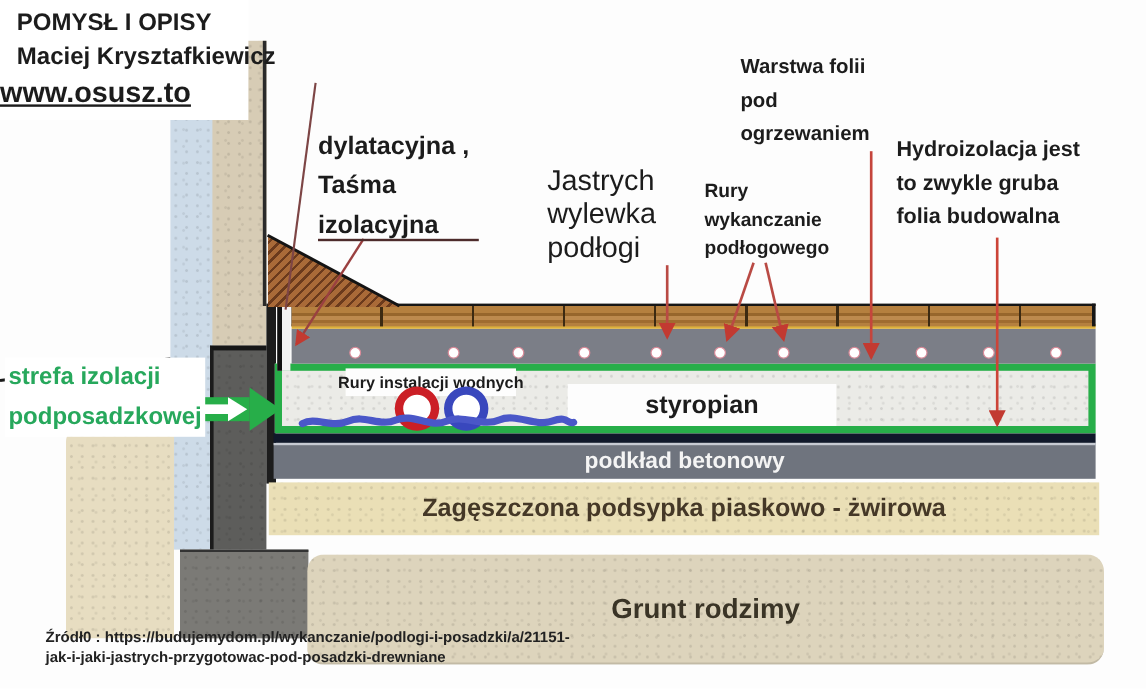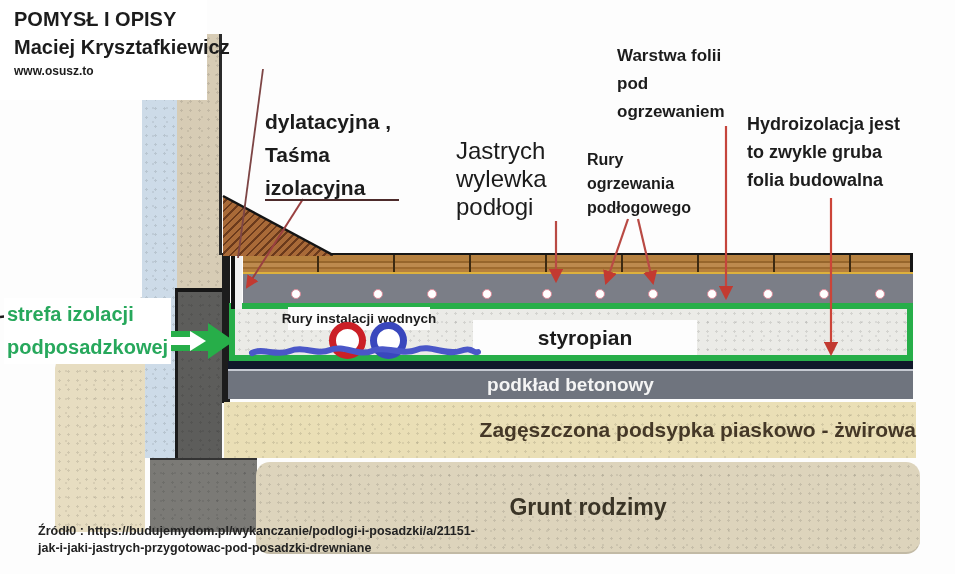--- a/index.html
+++ b/index.html
@@ -25,21 +25,21 @@
   <div class="abs speckle" style="left:177px;top:34px;width:45px;height:254px;background-color:#d7ccb5;"></div>
   <div class="abs" style="left:219px;top:34px;width:3px;height:221px;background:#2a2a2a;"></div>
   <div class="abs speckle" style="left:175px;top:288px;width:47px;height:170px;background-color:#5d5d5b;border-top:4px solid #161616;border-left:3px solid #1b1b1b;box-sizing:border-box;"></div>
   <div class="abs speckle" style="left:150px;top:458px;width:107px;height:74px;background-color:#7b7a76;border-top:2px solid #333;box-sizing:border-box;"></div>
   <div class="abs speckle" style="left:55px;top:358px;width:90px;height:174px;background-color:#e7ddc1;border-radius:10px 2px 0 0;"></div>
   <div class="abs" style="left:222px;top:253px;width:8px;height:150px;background:#1c1c1c;"></div>
 
   <div class="abs speckle" style="left:256px;top:462px;width:664px;height:90px;background-color:#ddd4bc;border-bottom:2px solid #c2baa5;display:flex;align-items:center;justify-content:center;border-radius:14px;">
     <span class="lbl" style="position:static;font-size:23px;font-weight:600;color:#3a3426;">Grunt rodzimy</span>
   </div>
-  <div class="abs speckle" style="left:224px;top:402px;width:692px;height:56px;background-color:#eadfb6;display:flex;align-items:center;justify-content:flex-end;">
+  <div class="abs speckle" style="left:224px;top:402px;width:692px;height:44px;background-color:#eadfb6;display:flex;align-items:center;justify-content:center;">
     <span class="lbl" style="position:static;font-size:21px;font-weight:600;color:#453827;">Zagęszczona podsypka piaskowo - żwirowa</span>
   </div>
   <div class="abs" style="left:228px;top:369px;width:685px;height:30px;background:#6f747e;border-top:2px solid #c6cad2;box-sizing:border-box;display:flex;align-items:center;justify-content:center;">
     <span class="lbl" style="position:static;font-size:19px;font-weight:600;color:#f4f4f4;">podkład betonowy</span>
   </div>
   <div class="abs" style="left:228px;top:361px;width:685px;height:8px;background:#10182a;"></div>
 
   <div class="abs speckle" style="left:229px;top:303px;width:684px;height:58px;background-color:#ebebe7;border:6px solid #27ae49;box-sizing:border-box;"></div>
 
   <div class="abs" style="left:243px;top:274px;width:670px;height:29px;background:#7b7e87;"></div>
@@ -94,38 +94,38 @@
   <div class="abs" style="left:156px;top:323px;width:78px;height:36px;">
     <div style="position:absolute;left:0;top:8px;width:52px;height:20px;background:#27ae49;"></div>
     <div style="position:absolute;left:52px;top:0;width:0;height:0;border-top:18px solid transparent;border-bottom:18px solid transparent;border-left:26px solid #27ae49;"></div>
     <div style="position:absolute;left:10px;top:14px;width:24px;height:8px;background:#fff;"></div>
     <div style="position:absolute;left:34px;top:8px;width:0;height:0;border-top:10px solid transparent;border-bottom:10px solid transparent;border-left:16px solid #fff;"></div>
   </div>
 
   <div class="abs" style="left:0;top:0;width:207px;height:100px;background:#fff;"></div>
   <div class="lbl" style="left:14px;top:8px;font-size:20px;">POMYSŁ I OPISY</div>
   <div class="lbl" style="left:14px;top:36px;font-size:20px;">Maciej Krysztafkiewicz</div>
-  <div class="lbl" style="left:14px;top:64px;font-size:12px;">www.osusz.to</div>
+  <div class="lbl" style="left:0;top:64px;font-size:24px;text-decoration:underline;">www.osusz.to</div>
 
 
   <div class="abs" style="left:265px;top:105px;font-weight:bold;font-size:21px;line-height:33px;color:#1c1c1c;">
     <div>dylatacyjna ,</div>
     <div>Taśma</div>
     <div><span style="border-bottom:2.5px solid #4d2b2b;padding-right:34px;">izolacyjna</span></div>
   </div>
 
   <div class="abs" style="left:456px;top:137px;font-weight:normal;font-size:24px;line-height:28px;color:#1c1c1c;">
     <div>Jastrych</div>
     <div>wylewka</div>
     <div>podłogi</div>
   </div>
 
   <div class="abs" style="left:587px;top:148px;font-weight:bold;font-size:16px;line-height:24px;color:#1c1c1c;">
     <div>Rury</div>
-    <div>ogrzewania</div>
+    <div>wykanczanie</div>
     <div>podłogowego</div>
   </div>
 
   <div class="abs" style="left:617px;top:42px;font-weight:bold;font-size:17px;line-height:28px;color:#1c1c1c;">
     <div>Warstwa folii</div>
     <div>pod</div>
     <div>ogrzewaniem</div>
   </div>
 
   <div class="abs" style="left:747px;top:110px;font-weight:bold;font-size:18px;line-height:28px;color:#1c1c1c;">

